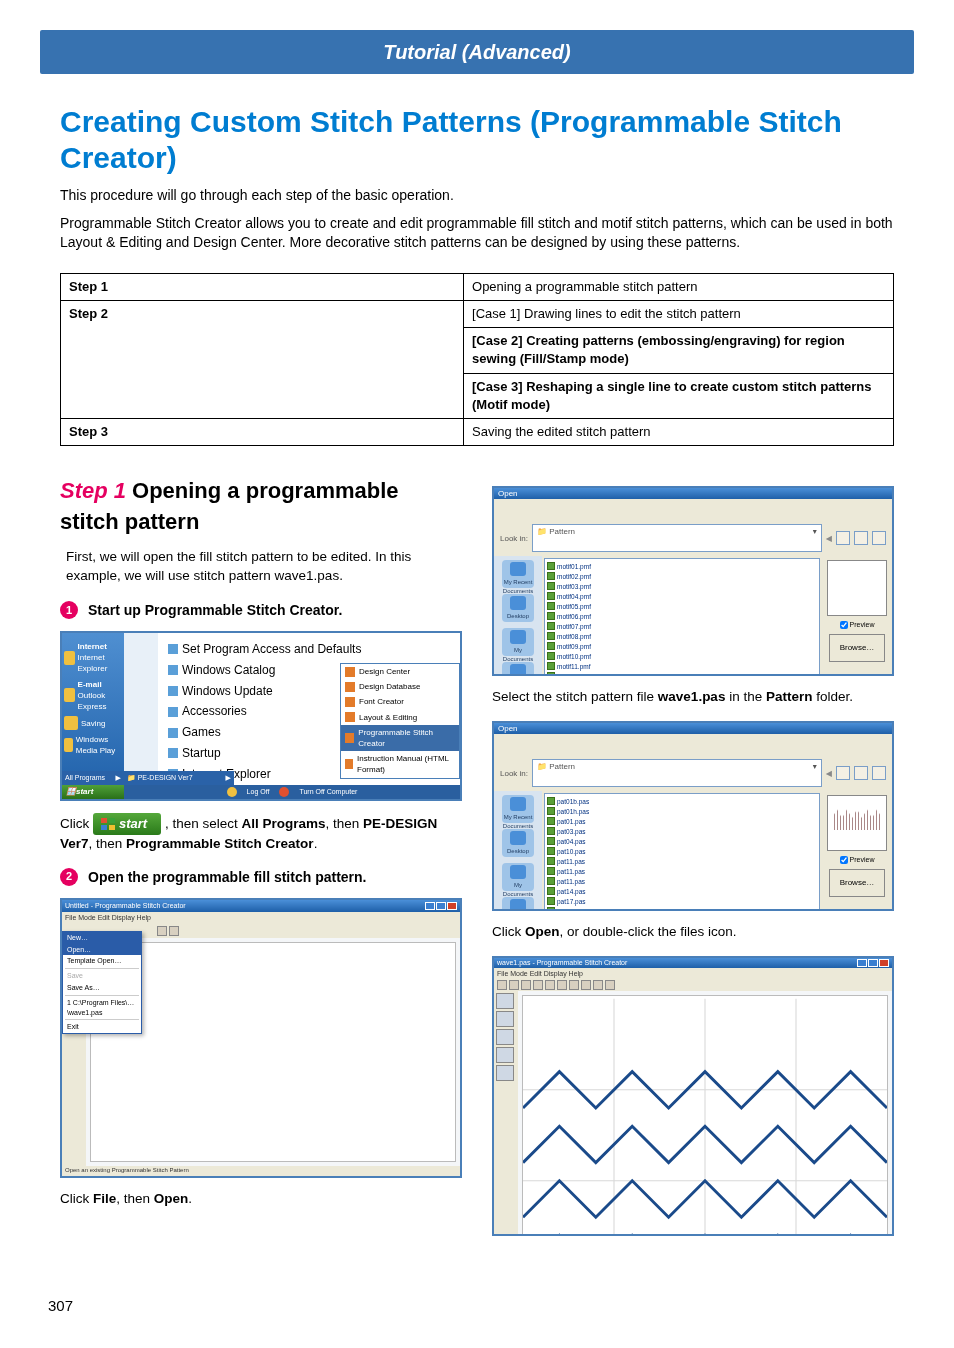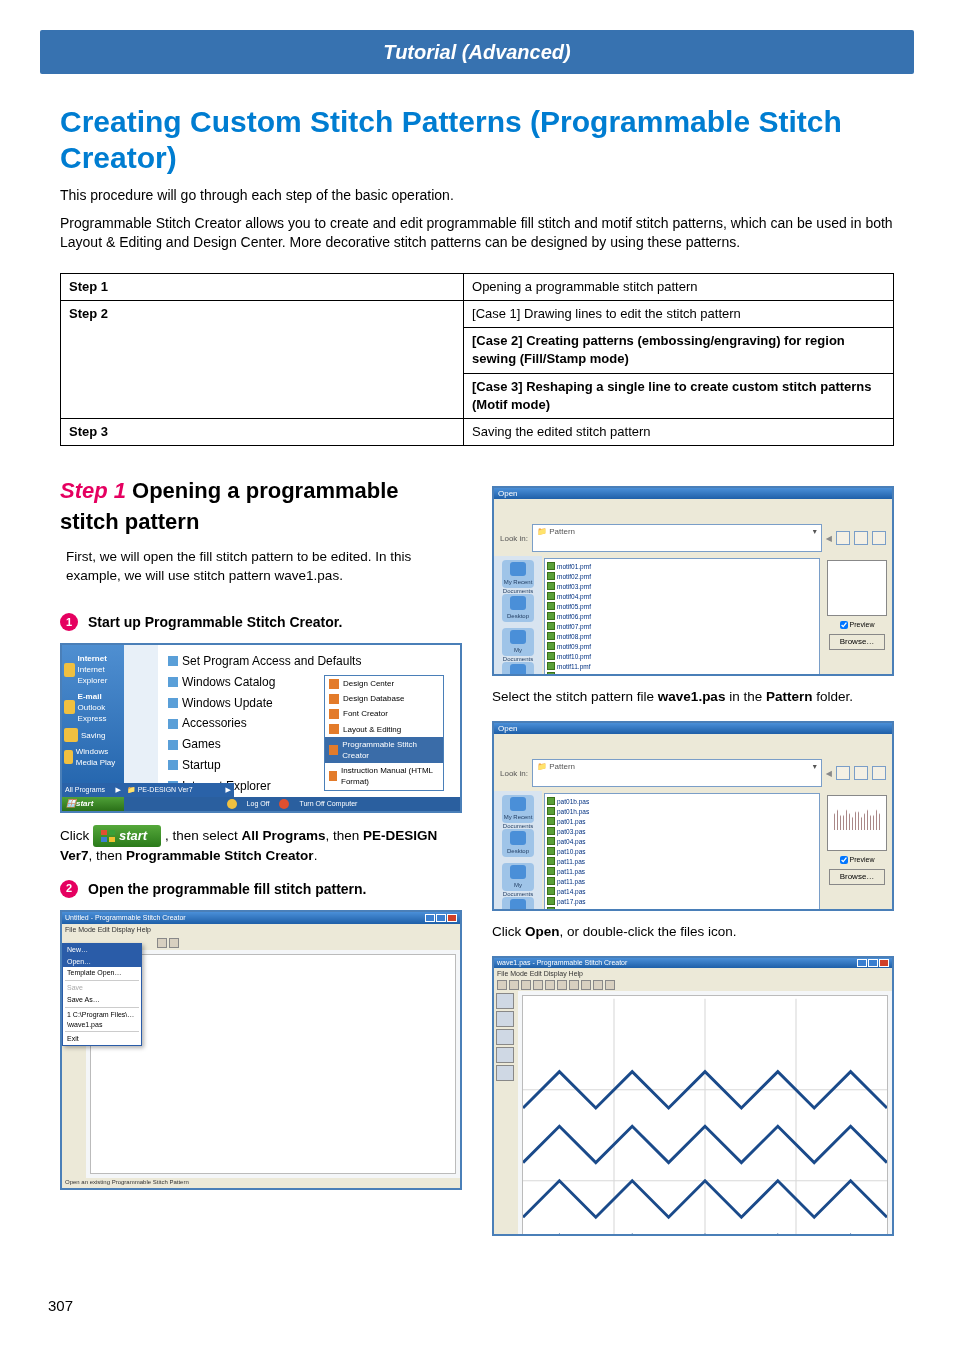--- a/index.html
+++ b/index.html
@@ -46,21 +46,21 @@
   }
   .steps-table td:first-child { width: 150px; font-weight: bold; }
   .cols {
     display: flex;
     gap: 30px;
   }
   .col { flex: 1; }
   h2 { font-size: 22px; font-weight: bold; margin-bottom: 8px; }
   .stepnum { color: #e50060; font-style: italic; margin-right: 6px; }
   .steptitle-rest { color: #000; font-style: normal; }
-  .sub { font-size: 13.5px; margin: 10px 0 28px 6px; }
+  .sub { font-size: 13.5px; margin: 10px 0 16px 6px; }
   .numrow { display: flex; align-items: flex-start; gap: 10px; margin: 8px 0; }
   .circ {
     width: 18px; height: 18px; border-radius: 50%;
     background: #e50060; color: #fff; font-size: 11px;
     display: flex; align-items: center; justify-content: center;
     flex-shrink: 0; font-weight: bold;
   }
   .numtext { font-weight: bold; font-size: 14px; flex: 1; }
   .screenshot {
     width: 100%;
@@ -90,21 +90,21 @@
   .ss1-mid {
     margin-left: 96px;
     height: calc(100% - 14px);
     background: #fff;
     font-size: 12px;
     padding:6px;
   }
   .ss1-mid .mrow { padding:2px 4px; display:flex; gap:4px; align-items:center;}
   .ss1-mid .mi { width:10px;height:10px;background:#5a9fd8; }
   .ss1-right {
-    position:absolute; top:30px; right:16px; width:120px;
+    position:absolute; top:30px; right:0; width:120px;
     background:#fff; border:1px solid #4a7fb8; font-size:8px;
   }
   .ss1-right .rrow { padding:2px 4px; display:flex; gap:4px; align-items:center;}
   .ss1-right .ri { width:10px;height:10px;background:#e37b2a; }
   .ss1-right .hl { background:#3a6ca8; color:#fff; }
   .ss1-allprog {
     position:absolute; left:0; bottom:14px; width:62px;
     background:#2a62a8; color:#fff; font-size:7px; padding:2px 3px;
     display:flex; justify-content:space-between; align-items:center;
   }
@@ -163,21 +163,21 @@
   .opendlg .places { width:48px; background:#d8e4f0; display:flex;flex-direction:column;gap:6px;padding:4px 2px;align-items:center;}
   .opendlg .places .pl { width:32px;height:28px;border-radius:4px;background:#9fc4e8;font-size:6px;text-align:center;color:#1e3a5f;padding-top:18px;position:relative;}
   .opendlg .places .pl::before { content:""; position:absolute;top:2px;left:8px;width:16px;height:14px;background:#4a8fd8;border-radius:3px;}
   .opendlg .filelist { flex:1; background:#fff; border:1px solid #7a9ec8; margin:2px; font-size:6.5px; color:#003080; padding:2px; display:flex; flex-wrap:wrap; flex-direction:column; align-content:flex-start; gap:0 10px; overflow:hidden;}
   .opendlg .filelist .fi { display:flex;align-items:center;gap:2px;height:10px;}
   .opendlg .filelist .fi .fico { width:8px;height:8px;background:#5aa038;border:1px solid #3a7018;}
   .opendlg .right { width:70px; padding:4px; display:flex;flex-direction:column;gap:4px;align-items:center;}
   .opendlg .preview { width:60px;height:56px;border:1px solid #888;background:#fff;}
   .opendlg .previewcb { font-size:7px; display:flex;align-items:center;gap:2px;}
   .opendlg .previewcb input{width:8px;height:8px;}
-  .opendlg .btn { width:56px;height:16px;border:1px solid #888;background:#ece9d8;font-size:8px;display:flex;align-items:center;justify-content:center;}
+  .opendlg .btn { width:56px;height:28px;border:1px solid #888;background:#ece9d8;font-size:8px;display:flex;align-items:center;justify-content:center;}
   .caption { font-size: 13.5px; margin: 12px 0 14px 0; }
   .start-chip {
     display: inline-flex;
     align-items: center;
     background: linear-gradient(#55a83b, #2a7a1a);
     color: #fff;
     font-style: italic;
     font-weight: bold;
     padding: 2px 14px 2px 8px;
     border-radius: 3px;
@@ -409,20 +409,23 @@
               <div class="ts"></div>
               <div class="ts"></div>
               <div class="ts"></div>
             </div>
             <div class="canvas"></div>
           </div>
           <div class="status">Open an existing Programmable Stitch Pattern</div>
         </div>
       </div>
 
+      <p class="caption">
+        <span>Click </span><b>File</b><span>, then </span><b>Open</b><span>.</span>
+      </p>
     </div>
 
     <div class="col">
 
       <div class="screenshot ss3">
         <div class="opendlg">
           <div class="titlebar">
               <span>Open</span>
             <div class="wbtns">
                 <div class="wbtn min" style="background:#3a7fd0;"></div>

